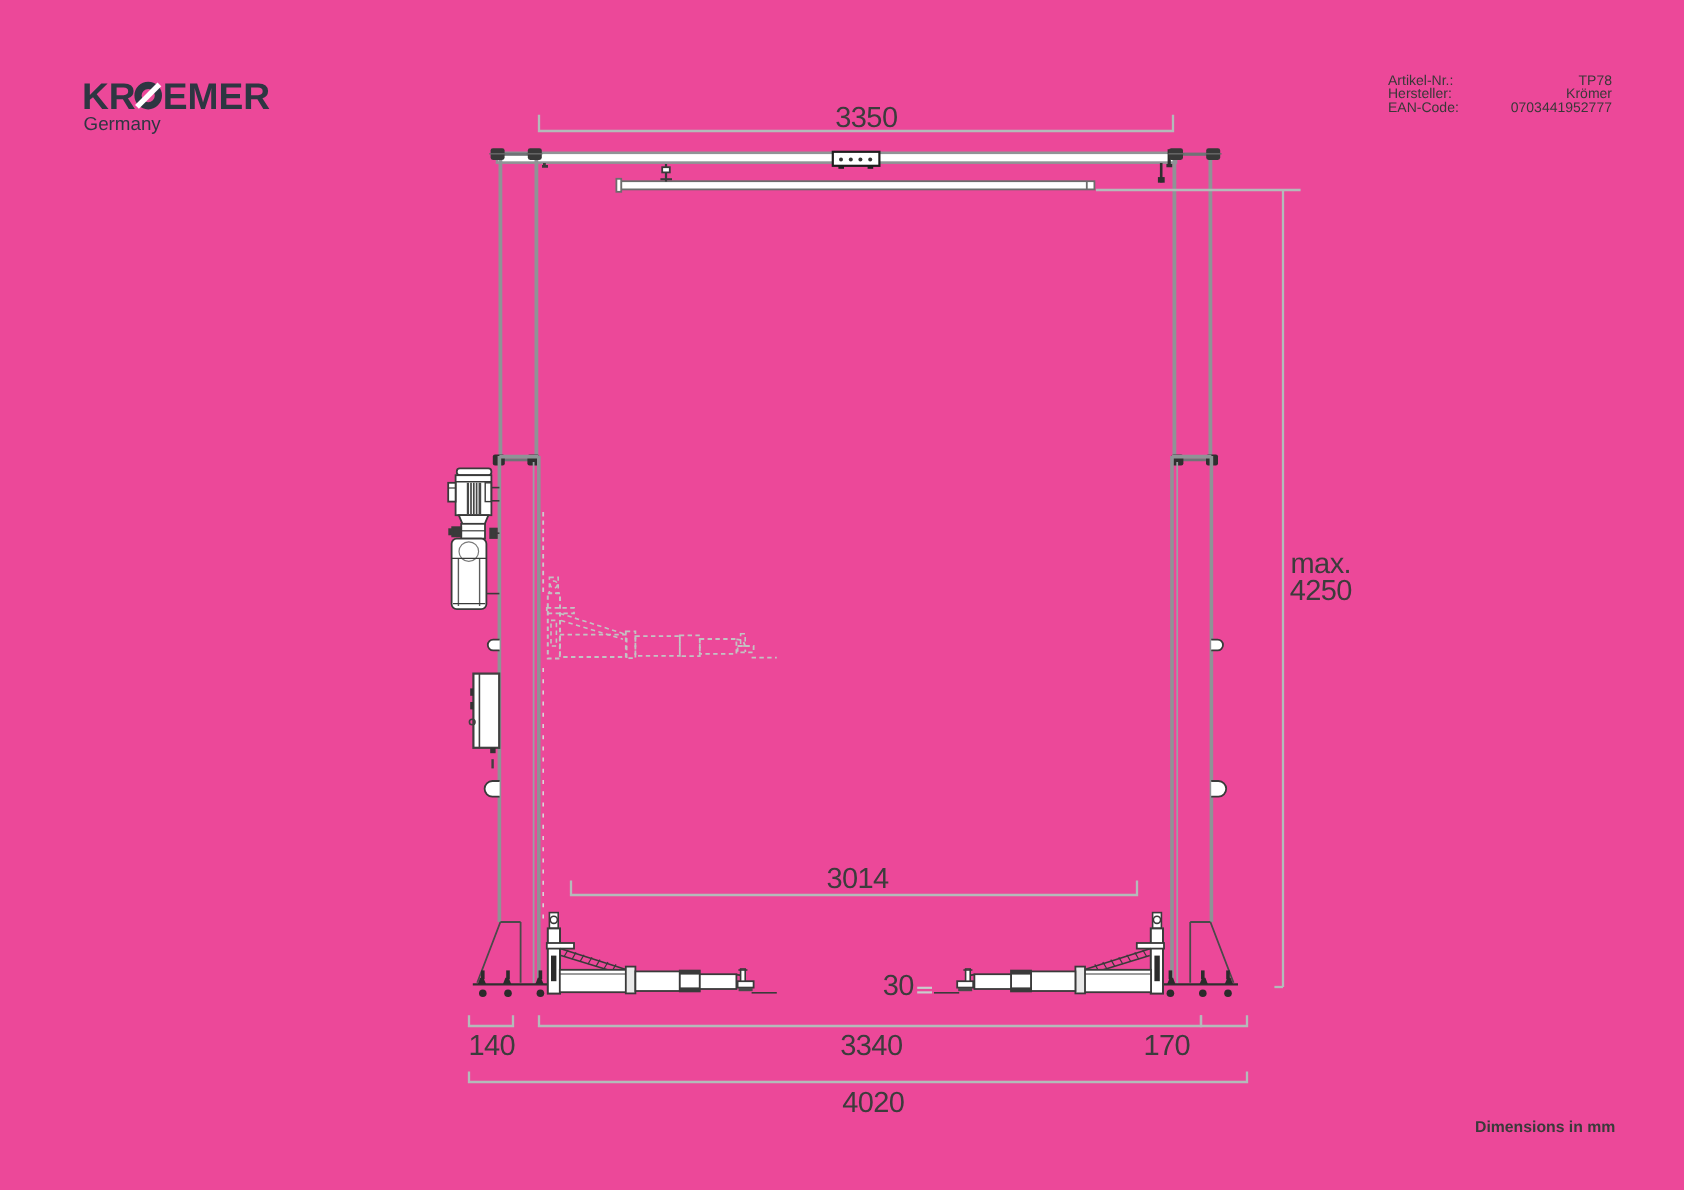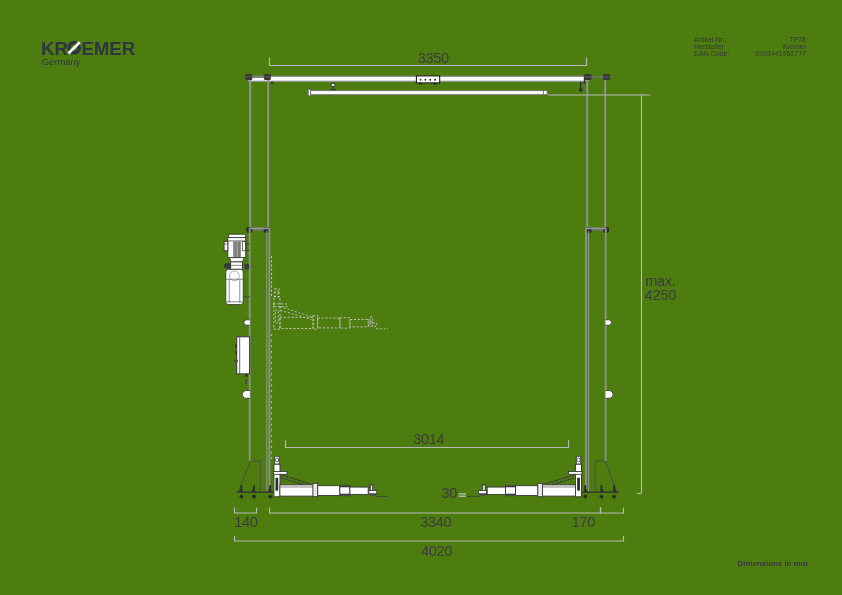--- a/index.html
+++ b/index.html
@@ -1,16 +1,16 @@
 <!DOCTYPE html>
 <html><head>
 <meta charset="utf-8">
 <style>
   html,body{margin:0;padding:0;background:#ffffff;}
-  #page{position:relative;width:842px;height:595px;background:#4d7c0f;overflow:hidden;
+  #page{position:relative;width:842px;height:595px;background:#ec4899;overflow:hidden;
         font-family:"Liberation Sans",sans-serif;}
   svg text{font-family:"Liberation Sans",sans-serif;}
 </style>
 </head>
 <body>
 
 <div id="page">
 <svg width="842" height="595" viewBox="0 0 842 595" style="position:absolute;left:0;top:0;">
 
 <g>

